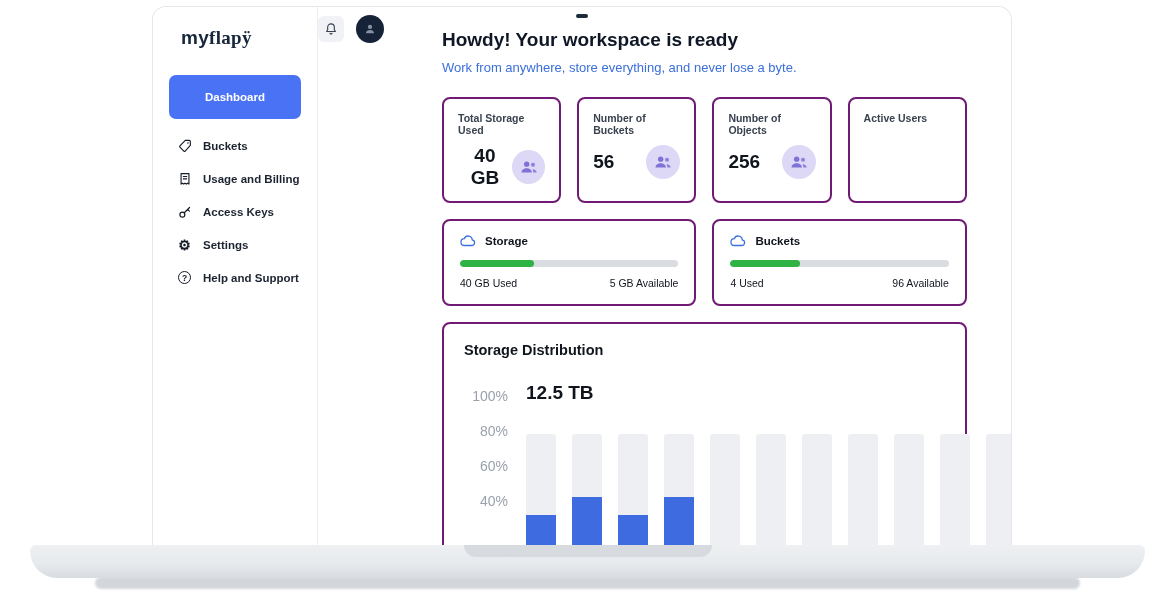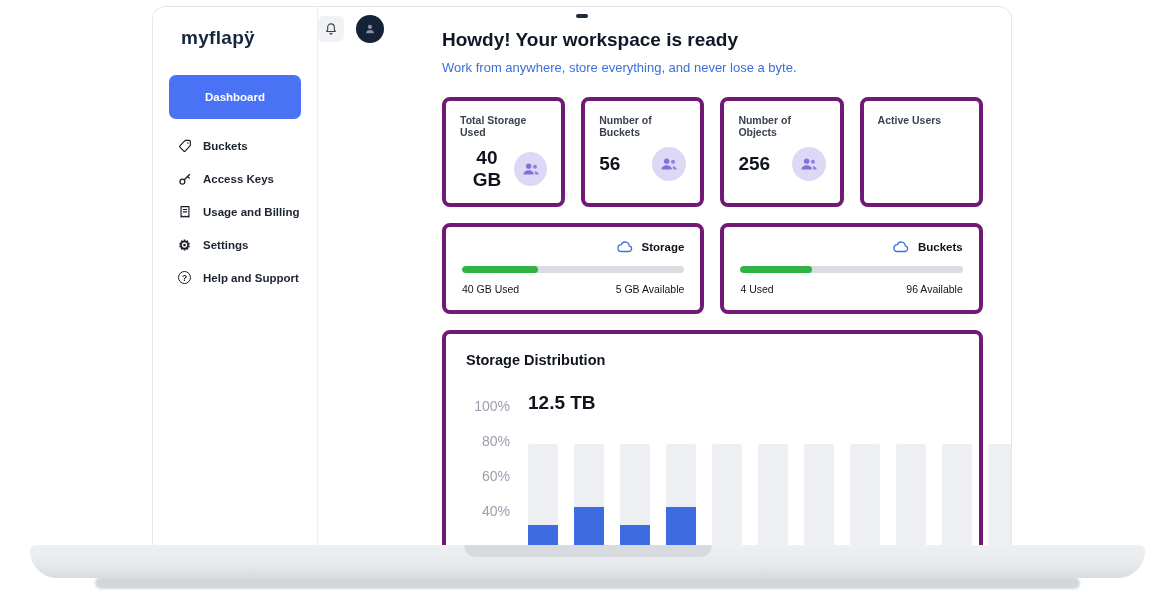--- a/index.html
+++ b/index.html
@@ -39,21 +39,21 @@
     width:12px; height:4px; border-radius:2px; background:#1c2a3a; z-index:9;
   }
 
   
   .sidebar {
     width:165px; flex:none; border-right:1px solid #edeef2;
     padding-top:20px; background:#fff;
   }
   .brand { padding-left:28px; font-size:19px; color:#16263d; letter-spacing:.3px; }
   .brand b { font-weight:800; }
-  .brand .rest { font-weight:600; }
+  .brand .rest { font-weight:600;font-family:Liberation Serif, serif; }
   .nav { margin-top:26px; }
   .nav-active {
     margin:0 16px 10px; background:#4a72f5; color:#fff;
     font-size:11.5px; font-weight:700; text-align:center;
     padding:16px 0; border-radius:7px; cursor:pointer;
   }
   .nav-item {
     display:flex; align-items:center; gap:11px;
     padding:9px 14px 9px 24px; font-size:11.5px; font-weight:600;
     color:#1c2330; cursor:pointer;
@@ -78,35 +78,35 @@
   }
   .avatar {
     width:28px; height:28px; border-radius:50%; background:#152238;
     display:flex; align-items:center; justify-content:center; cursor:pointer;
   }
 
   .content { padding:14px 26px 0 24px; }
   .page-title { font-size:19px; font-weight:800; color:#0f1726; margin-top:8px; }
   .page-subtitle { font-size:13px; color:#3b6fd9; margin-top:9px; font-weight:500; }
 
-  .card { background:#fff; border:4px solid #701a75; border-radius:8px; }
+  .card { background:#fff; border:2px solid #701a75; border-radius:8px; }
 
   .stats { display:flex; gap:16px; margin-top:22px; }
   .stat-card { flex:1; padding:13px 14px 12px; }
   .stat-label { font-size:10.5px; color:#39424f; font-weight:600; }
   .stat-row { display:flex; justify-content:space-between; align-items:center; margin-top:9px;text-align:center; }
   .stat-value { font-size:19px; font-weight:800; color:#10151d; }
   .stat-icon {
     width:34px; height:34px; border-radius:50%; background:#dcd8f6;
     display:flex; align-items:center; justify-content:center;
   }
 
   .usage-row { display:flex; gap:16px; margin-top:16px; }
   .usage-card { flex:1; padding:14px 16px 15px; }
-  .usage-head { display:flex; align-items:center; gap:8px;justify-content:flex-end; }
+  .usage-head { display:flex; align-items:center; gap:8px; }
   .usage-title { font-size:11.5px; font-weight:700; color:#10151d; }
   .track { height:7px; background:#d9dce1; border-radius:4px; margin-top:13px; overflow:hidden; }
   .fill { height:100%; background:#2eb344; border-radius:4px; }
   .usage-foot {
     display:flex; justify-content:space-between;
     font-size:10.5px; color:#10151d; margin-top:10px; font-weight:500;
   }
 
   .dist-card { margin-top:16px; padding:18px 20px; height:266px; }
   .dist-title { font-size:14.5px; font-weight:800; color:#10151d; }
@@ -142,37 +142,37 @@
           <svg width="14" height="14" viewBox="0 0 16 16" fill="none" stroke="#161c26" stroke-width="1.3" stroke-linejoin="round">
             <path d="M8.3 1.6 h4.6 a1.2 1.2 0 0 1 1.2 1.2 V7.4 L8.2 13.8 a1.1 1.1 0 0 1 -1.55 0 L2.2 9.35 a1.1 1.1 0 0 1 0 -1.55 Z"></path>
             <circle cx="11.3" cy="4.6" r="0.9" fill="#161c26" stroke="none"></circle>
           </svg>
         </span>
         <span>Buckets</span>
       </div>
 
       <div class="nav-item">
         <span class="icon">
-          <svg width="14" height="14" viewBox="0 0 16 16" fill="none" stroke="#161c26" stroke-width="1.4" stroke-linecap="round">
-            <circle cx="5" cy="11" r="2.8"></circle>
-            <path d="M7.2 8.8 L13.2 2.8 M11 5 l2 2"></path>
-          </svg>
-        </span>
-        <span>Access Keys</span>
-      </div>
-
-      <div class="nav-item">
-        <span class="icon">
           <svg width="14" height="14" viewBox="0 0 16 16" fill="none" stroke="#161c26" stroke-width="1.3" stroke-linejoin="round">
             <path d="M3.5 1.8 h9 v12 l-1.5 -1 -1.5 1 -1.5 -1 -1.5 1 -1.5 -1 -1.5 1 Z"></path>
             <line x1="5.6" y1="5.2" x2="10.4" y2="5.2"></line>
             <line x1="5.6" y1="7.8" x2="10.4" y2="7.8"></line>
           </svg>
         </span>
         <span>Usage and Billing</span>
+      </div>
+
+      <div class="nav-item">
+        <span class="icon">
+          <svg width="14" height="14" viewBox="0 0 16 16" fill="none" stroke="#161c26" stroke-width="1.4" stroke-linecap="round">
+            <circle cx="5" cy="11" r="2.8"></circle>
+            <path d="M7.2 8.8 L13.2 2.8 M11 5 l2 2"></path>
+          </svg>
+        </span>
+        <span>Access Keys</span>
       </div>
 
       <div class="nav-item">
         <span class="icon">
             <span class="gear-glyph">⚙</span>
           </span>
         <span>Settings</span>
       </div>
 
       <div class="nav-item">

